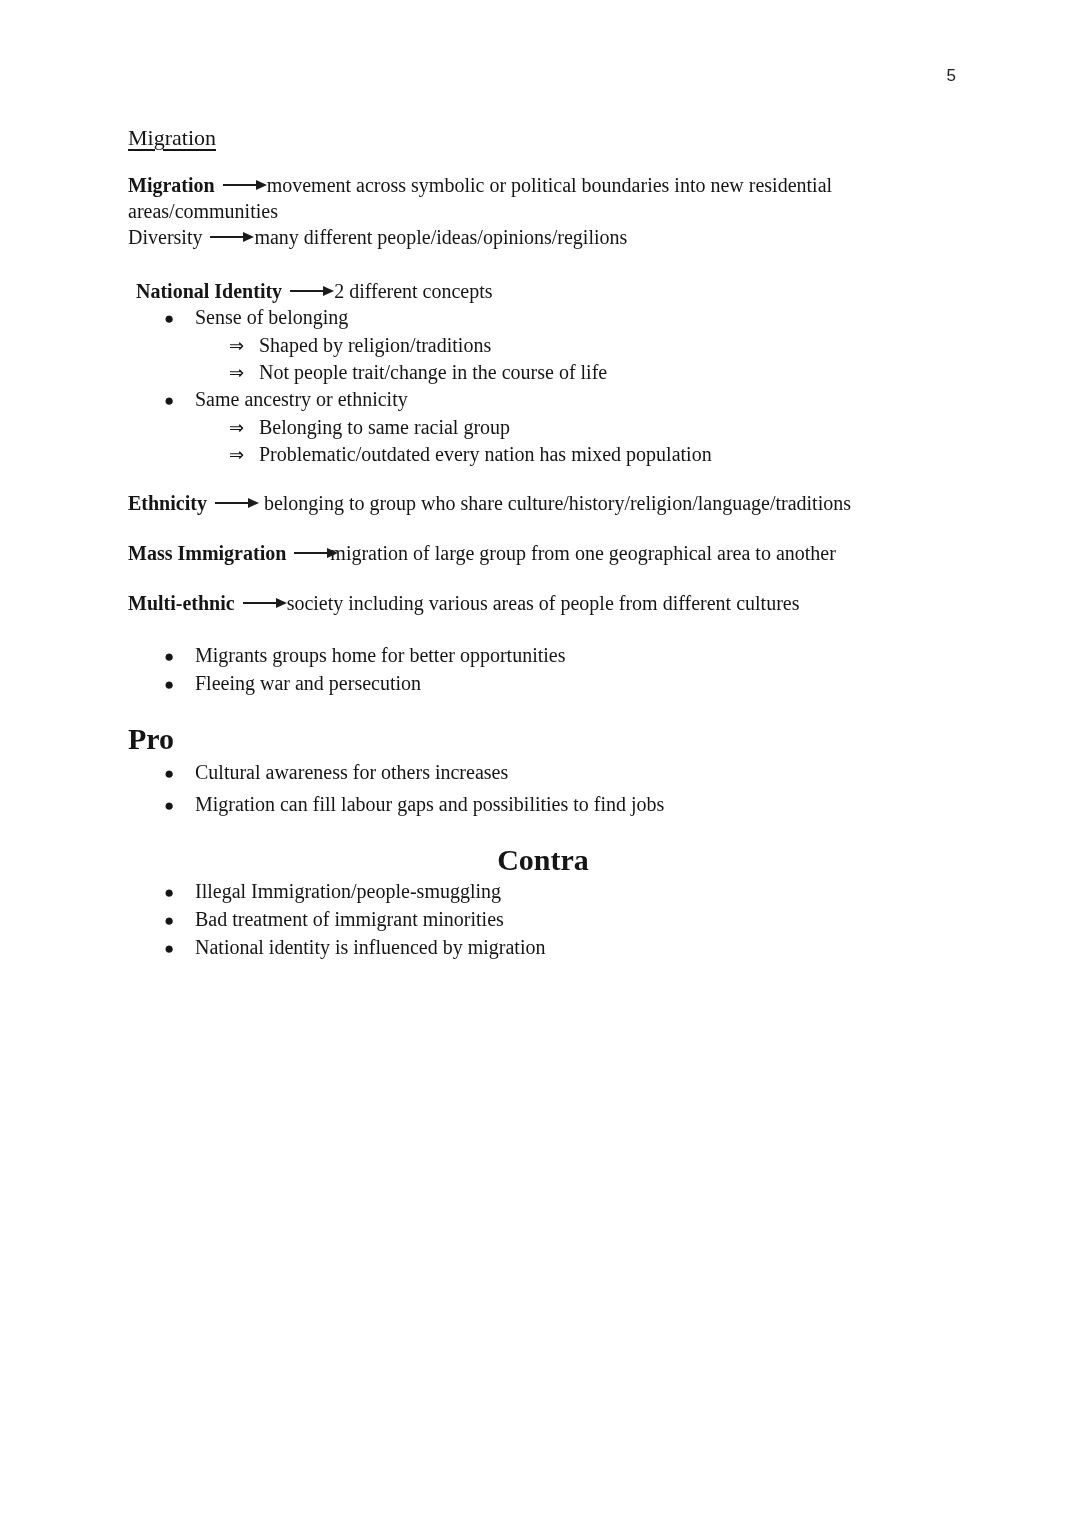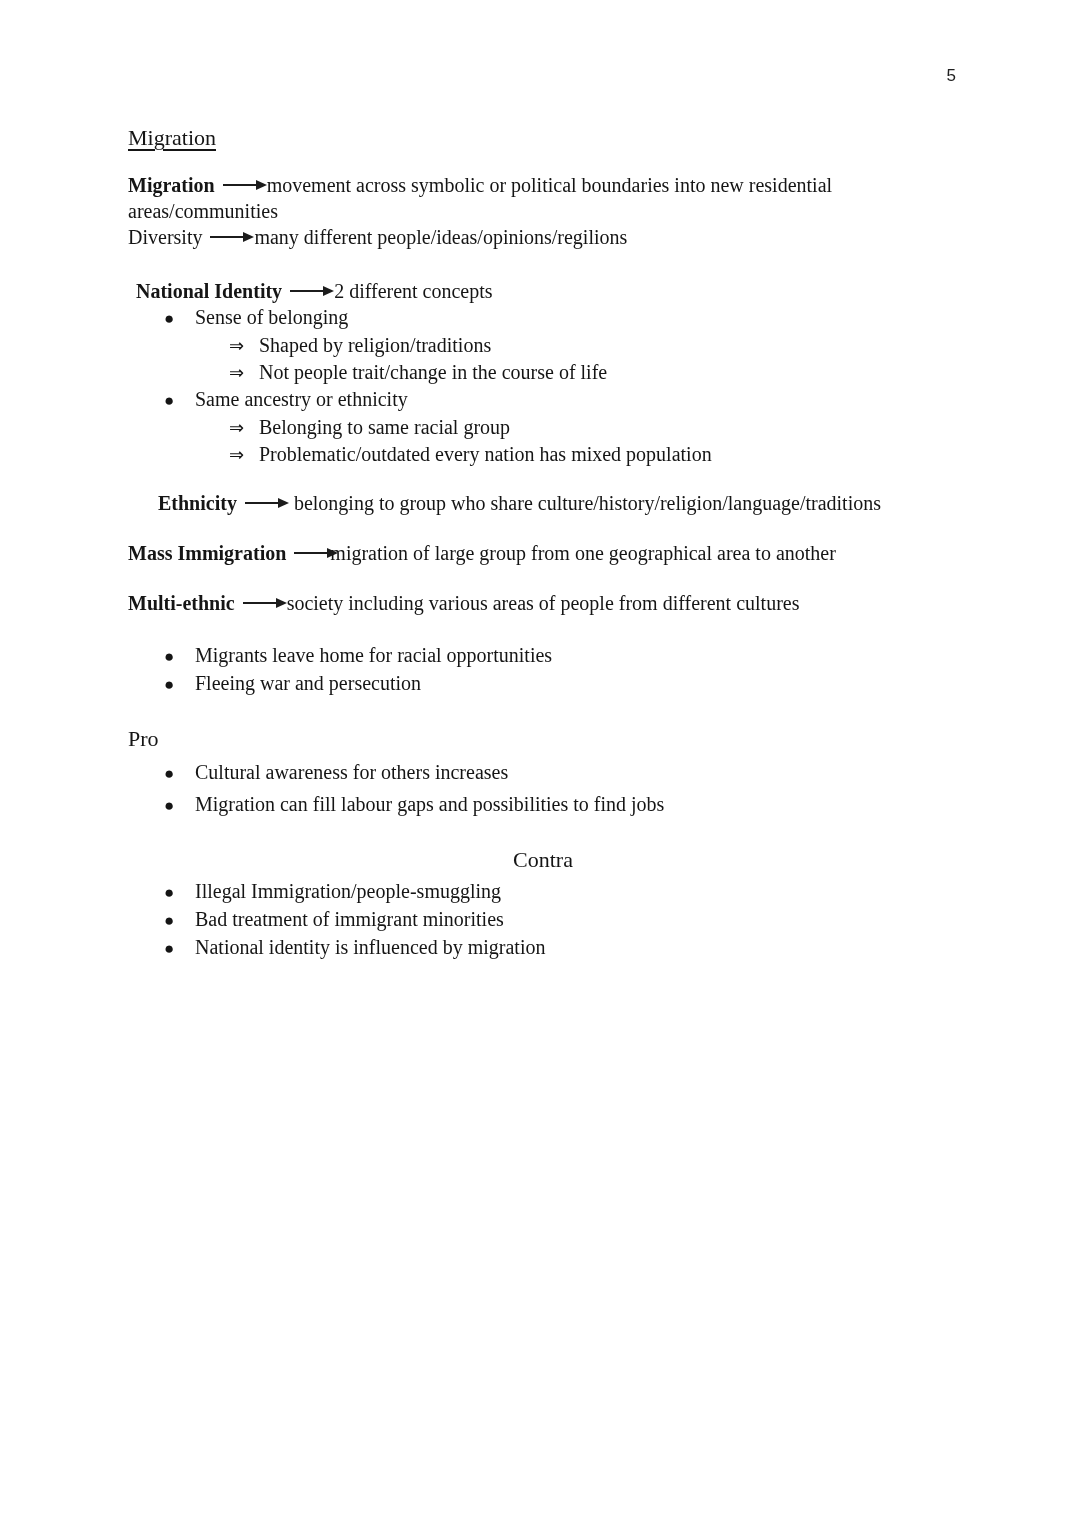--- a/index.html
+++ b/index.html
@@ -31,21 +31,21 @@
     text-underline-offset: 4px;
     text-decoration-thickness: 1.5px;
   }
   .para {
     font-size: 20px;
     line-height: 26px;
   }
   .p-def1 { margin-top: 20px; max-width: 800px; }
   .p-def2 { }
   .p-ni   { margin-top: 28px; margin-left: 8px; }
-  .p-eth  { margin-top: 22px; margin-left: 30px; }
+  .p-eth  { margin-top: 22px; }
   .p-mass { margin-top: 24px; }
   .p-mult { margin-top: 24px; }
   .p-gen  { margin-top: 26px; }
   .term-bold { font-weight: bold; }
   .arrow {
     display: inline-block;
     width: 33px; height: 2px;
     background: #1c1c1c;
     position: relative;
     vertical-align: middle;
@@ -81,23 +81,23 @@
     line-height: 27px;
   }
   .li2 .darrow {
     flex: 0 0 30px;
     padding-left: 101px;
     box-sizing: content-box;
     font-family: "DejaVu Sans", sans-serif;
     font-size: 18px;
   }
   .section-heading {
-    font-size: 22px;
+    font-size: 30px;
     line-height: 29px;
-    font-weight: normal;
+    font-weight: bold;
   }
   .h-pro { margin-top: 26px; }
   .h-contra { margin-top: 26px; text-align: center; }
   .pro-list { margin-top: 6px; }
   .pro-list .li { margin-bottom: 4px; }
   .contra-list { margin-top: 4px; }
 </style>
 </head>
 <body>
 
@@ -142,21 +142,21 @@
 
   <div class="para p-eth"><span class="term-bold">Ethnicity</span><span class="arrow"></span>&nbsp;<span>belonging to group who share culture/history/religion/language/traditions</span></div>
 
   <div class="para p-mass"><span class="term-bold">Mass Immigration</span><span class="arrow tight"></span><span>migration of large group from one geographical area to another</span></div>
 
   <div class="para p-mult"><span class="term-bold">Multi-ethnic</span><span class="arrow"></span><span>society including various areas of people from different cultures</span></div>
 
   <div class="p-gen">
     <div class="li">
       <span class="bullet">●</span>
-      <span>Migrants leave home for racial opportunities</span>
+      <span>Migrants groups home for better opportunities</span>
     </div>
     <div class="li">
       <span class="bullet">●</span>
       <span>Fleeing war and persecution</span>
     </div>
   </div>
 
   <div class="section-heading h-pro">Pro</div>
   <div class="pro-list">
     <div class="li">

